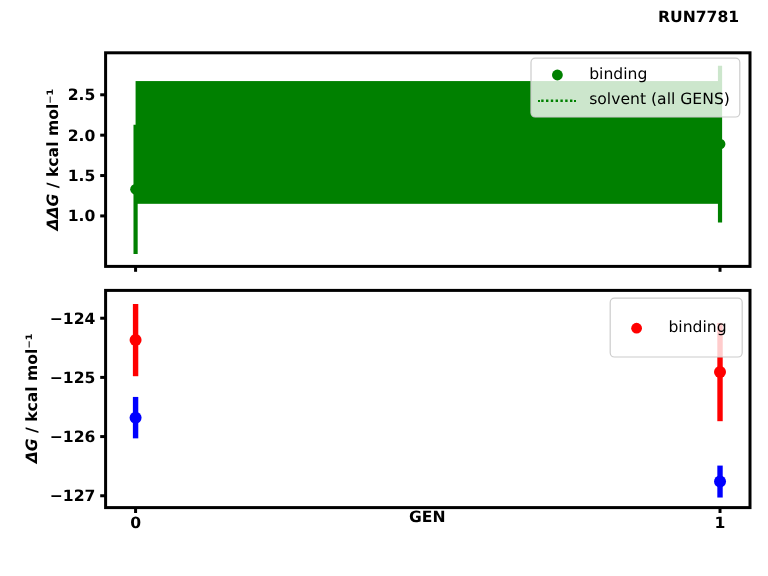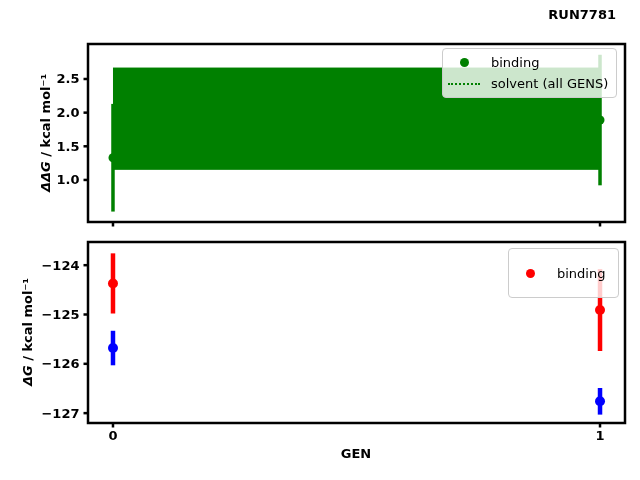--- a/index.html
+++ b/index.html
@@ -6,21 +6,21 @@
   .figure { position:relative; width:640px; height:480px; background:#ffffff;
             font-family:"DejaVu Sans", sans-serif; overflow:hidden; }
   .suptitle { position:absolute; top:7px; left:0; width:616px; text-align:right;
               font-size:13px; font-weight:bold; color:#000; }
   svg.canvas { position:absolute; left:0; top:0; }
   .ylabel { position:absolute; transform:translate(-50%,-50%) rotate(-90deg);
             font-size:13px; font-weight:bold; white-space:nowrap; color:#000; }
   .ylabel .math { font-style:italic; }
   .ylabel-top { left:45px; top:133px; }
   .ylabel-bottom { left:27px; top:332px; }
-  .xlabel { position:absolute; left:276px; top:446px; width:160px; text-align:center;
+  .xlabel { position:absolute; left:276px; top:424px; width:160px; text-align:center;
             font-size:13px; font-weight:bold; color:#000; }
   .legend { position:absolute; box-sizing:border-box; background:rgba(255,255,255,0.8);
             border:1px solid #cccccc; border-radius:4px; padding:3px 6px 3px 4px;
             display:flex; flex-direction:column; justify-content:space-around; }
   .legend-top { left:442px; top:48px; width:175px; height:50px; }
   .legend-bottom { left:508px; top:248px; width:111px; height:50px; }
   .legend-row { display:flex; align-items:center; height:21px; }
   .lmark { width:34px; display:flex; align-items:center; justify-content:center; flex:0 0 34px; }
   .ldot { width:9px; height:9px; border-radius:50%; }
   .dline { width:32px; height:0; border-top:2.5px dotted #008000; }

